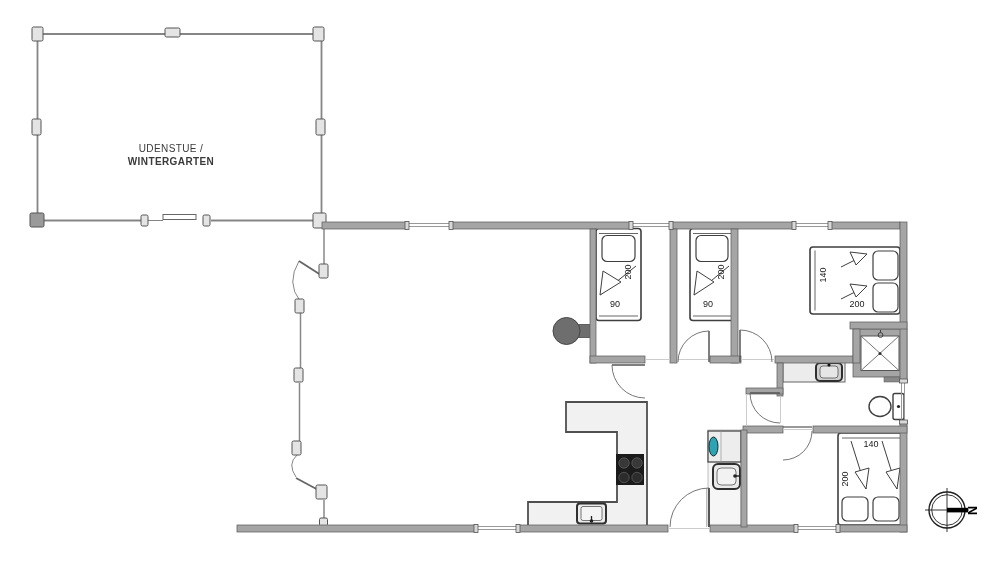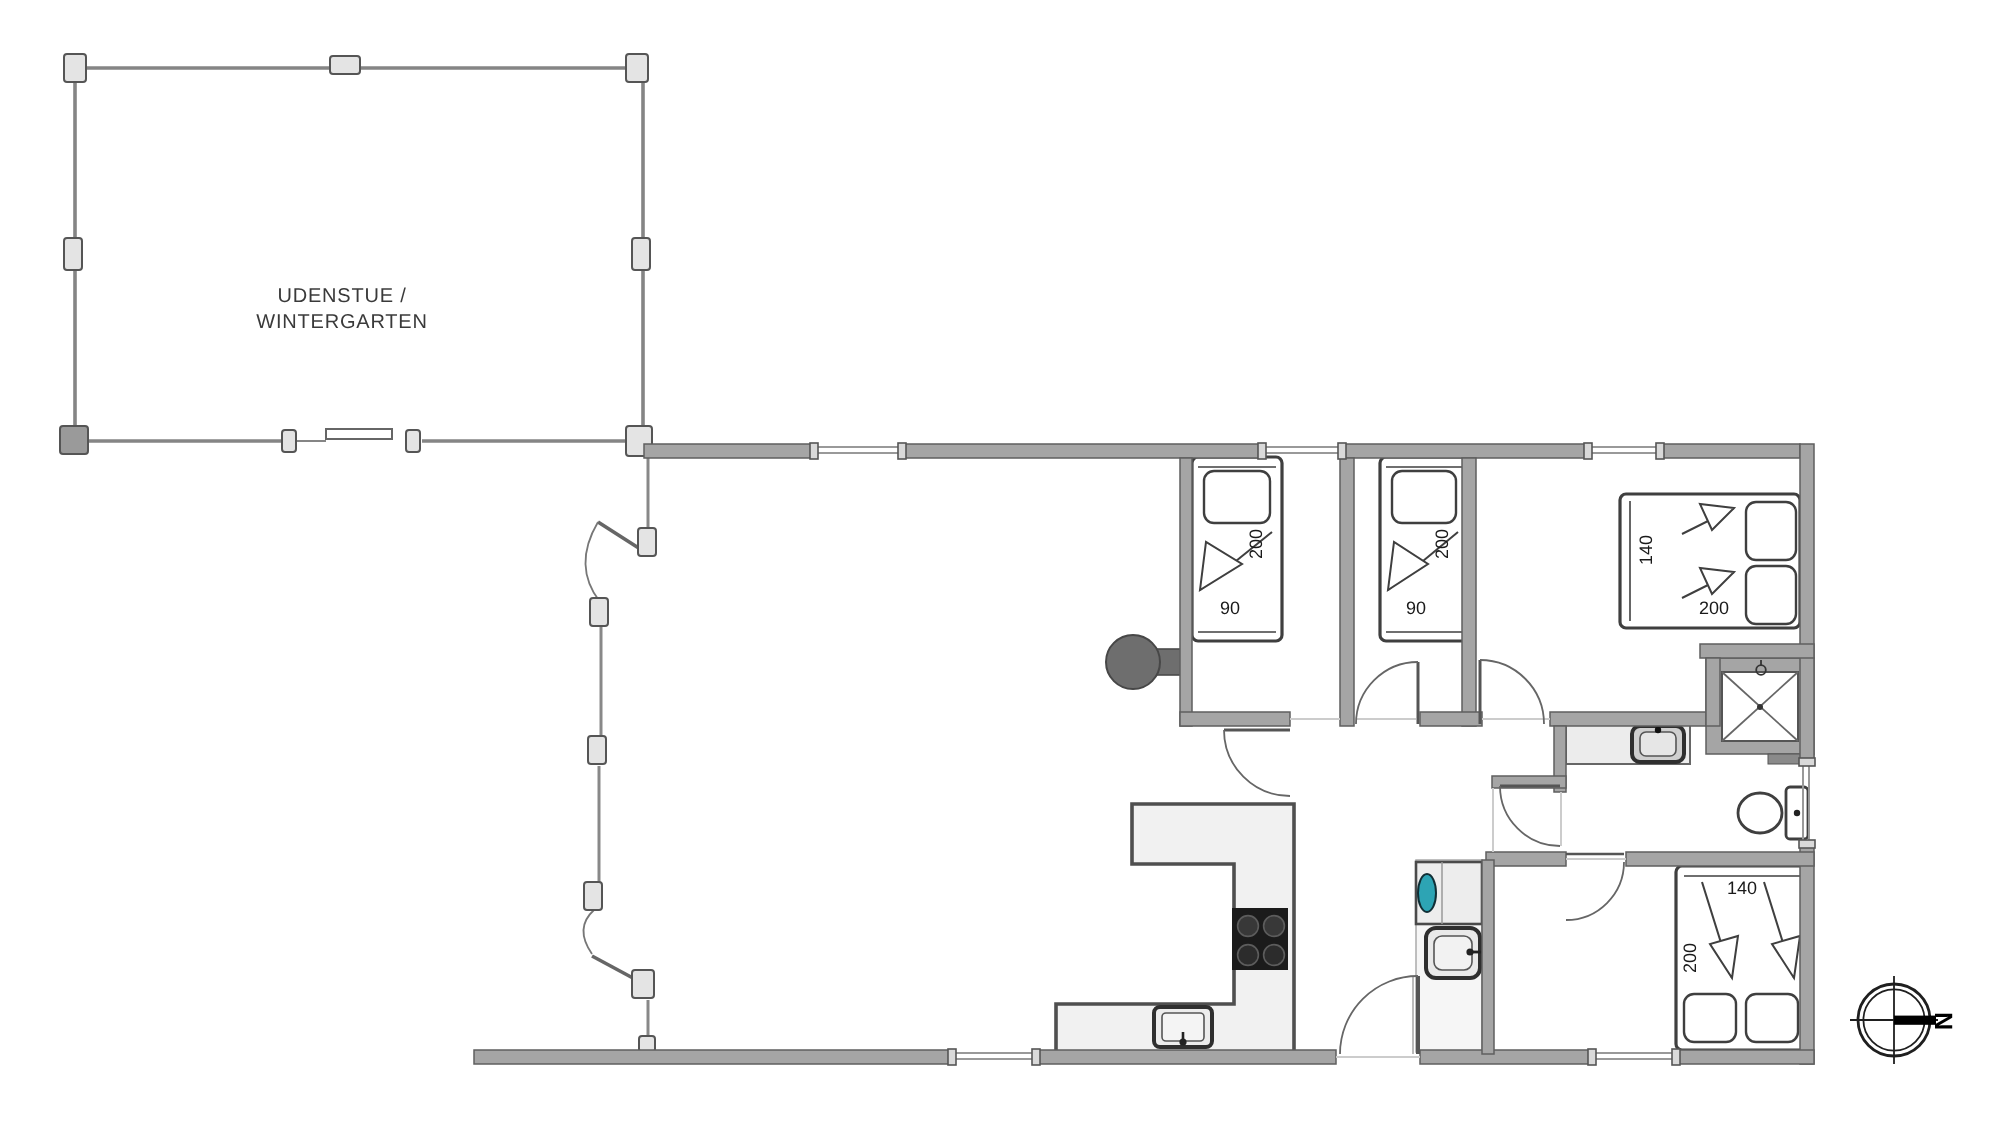--- a/index.html
+++ b/index.html
@@ -291,21 +291,21 @@
   <g>
     <circle cx="947" cy="510" r="18" fill="none" stroke="#1f1f1f" stroke-width="1.4"></circle>
     <circle cx="947" cy="510" r="15.3" fill="none" stroke="#1f1f1f" stroke-width="0.9"></circle>
     <line x1="925" y1="510" x2="969" y2="510" stroke="#1f1f1f" stroke-width="0.9"></line>
     <line x1="947" y1="488" x2="947" y2="532" stroke="#1f1f1f" stroke-width="0.9"></line>
     <rect x="947" y="507.8" width="21" height="4.6" fill="#000"></rect>
   </g>
 </svg>
 
 <div class="room-lbl" style="left:91px;top:118px;">UDENSTUE /</div>
-<div class="room-lbl" style="left:91px;top:131px;">WINTERGARTEN</div>
+<div class="room-lbl" style="left:91px;top:131px;font-weight:bold;">WINTERGARTEN</div>
 
 <div class="lbl rot-ccw" style="left:616px;top:267px;width:24px;">200</div>
 <div class="lbl" style="left:603px;top:299px;width:24px;">90</div>
 
 <div class="lbl rot-ccw" style="left:709px;top:267px;width:24px;">200</div>
 <div class="lbl" style="left:696px;top:299px;width:24px;">90</div>
 
 <div class="lbl rot-ccw" style="left:811px;top:270px;width:24px;">140</div>
 <div class="lbl" style="left:845px;top:299px;width:24px;">200</div>
 

